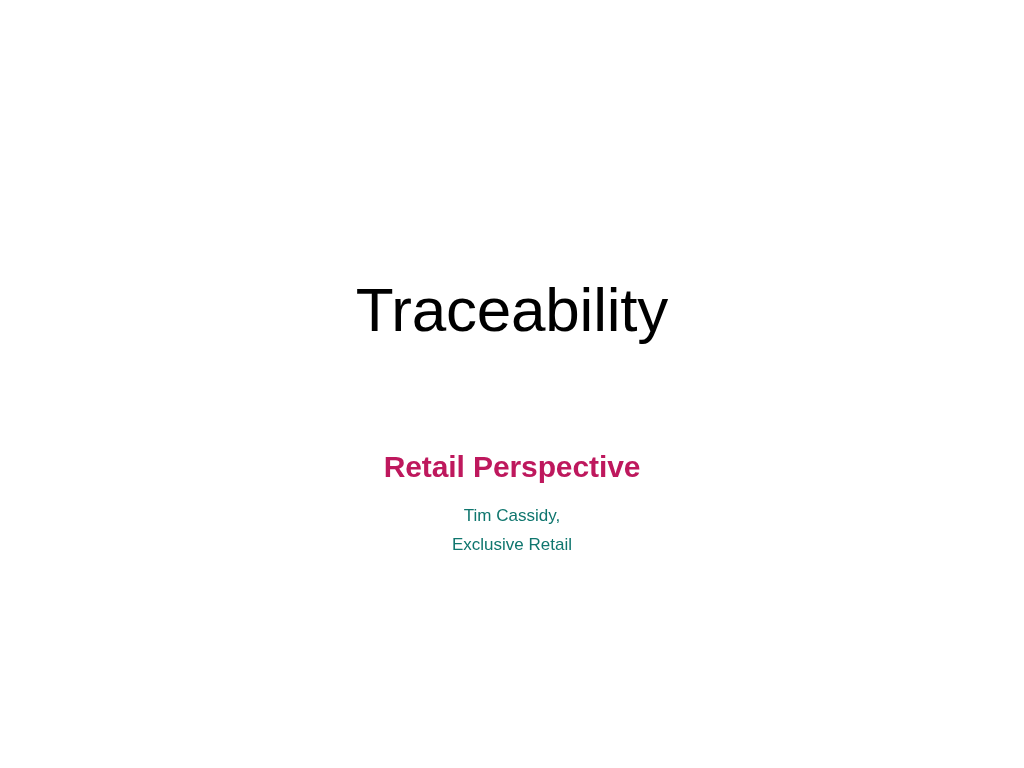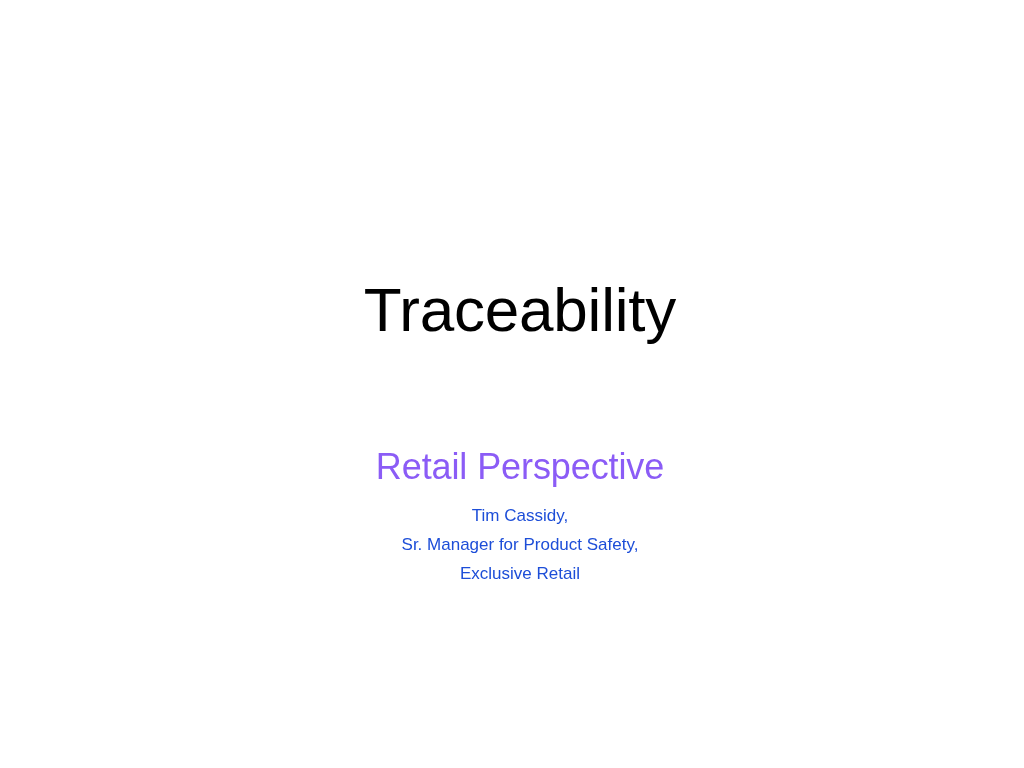--- a/index.html
+++ b/index.html
@@ -15,21 +15,20 @@
     font-family: "Liberation Sans", "DejaVu Sans", sans-serif;
     -webkit-font-smoothing: antialiased;
   }
 
   .slide {
     position: relative;
     width: 936px;
     height: 768px;
     background: #ffffff;
     box-sizing: border-box;
-    margin-left: 8px;
   }
 
   
   .title-block {
     position: absolute;
     left: 0;
     top: 272px;
     width: 1024px;
     text-align: center;
   }
@@ -46,59 +45,58 @@
   
   .subtitle-block {
     position: absolute;
     left: 0;
     top: 444px;
     width: 1024px;
     text-align: center;
   }
   .slide-subtitle {
     margin: 0;
-    font-weight: 400;
-    font-size: 36px;
+    font-weight: 700;
+    font-size: 30px;
     line-height: 46px;
     letter-spacing: -0.1px;
-    color: #8b5cf6;
+    color: #be185d;
     font-family: "Liberation Sans", "DejaVu Sans", sans-serif;
   }
 
   
   .presenter-block {
     position: absolute;
     left: 0;
     top: 501px;
     width: 1024px;
     text-align: center;
   }
   .presenter-line {
     display: block;
     margin: 0;
     font-weight: 400;
     font-size: 17px;
     line-height: 29px;
-    color: #1d4ed8;
+    color: #0f766e;
     white-space: pre;
     font-family: "Liberation Sans", "DejaVu Sans", sans-serif;
   }
 </style>
 </head>
 <body>
 
 <div class="slide">
 
   <div class="title-block">
     <h1 class="slide-title">Traceability</h1>
   </div>
 
   <div class="subtitle-block">
     <h2 class="slide-subtitle">Retail Perspective</h2>
   </div>
 
   <div class="presenter-block">
     <span class="presenter-line">Tim Cassidy,</span>
-    <span class="presenter-line">Sr. Manager for Product Safety,</span>
     <span class="presenter-line">Exclusive Retail</span>
   </div>
 
 </div>
 
 </body></html>

